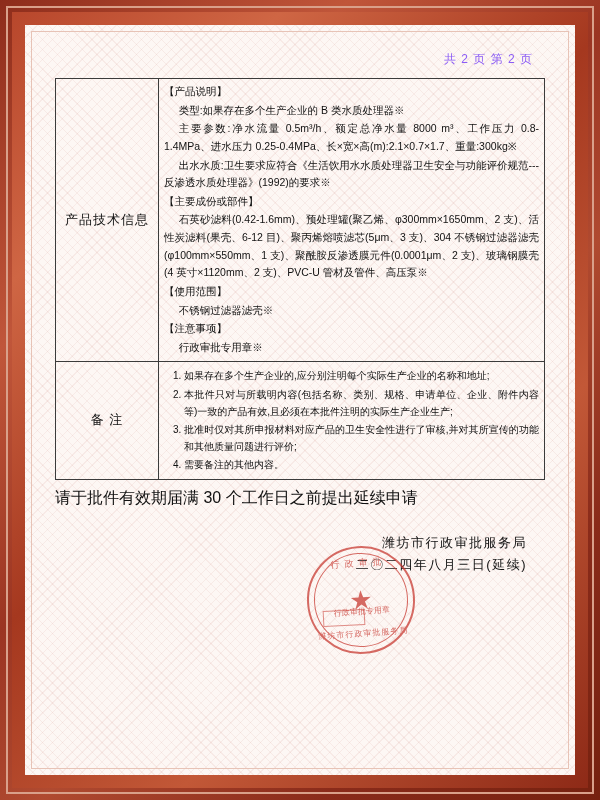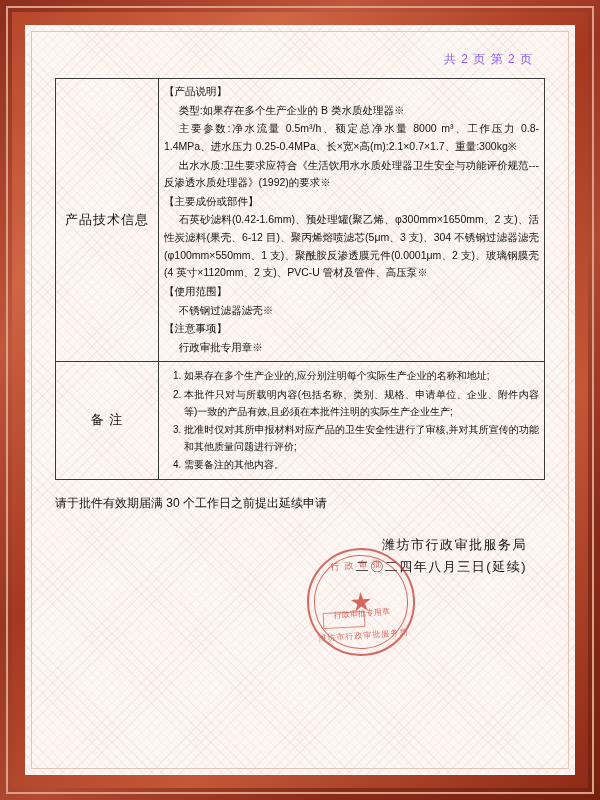--- a/index.html
+++ b/index.html
@@ -119,22 +119,22 @@
     padding-left: 20px;
     font-size: 10px;
     line-height: 1.72;
   }
   ol.remarks li {
     margin-bottom: 1px;
     text-align: justify;
   }
 
   .footnote {
-    margin-top: 14px;
-    font-size: 12px;
+    margin-top: 6px;
+    font-size: 16px;
     line-height: 1.5;
   }
 
   
   .sign-area {
     position: relative;
     height: 120px;
     margin-top: 18px;
   }
   .issuer {

